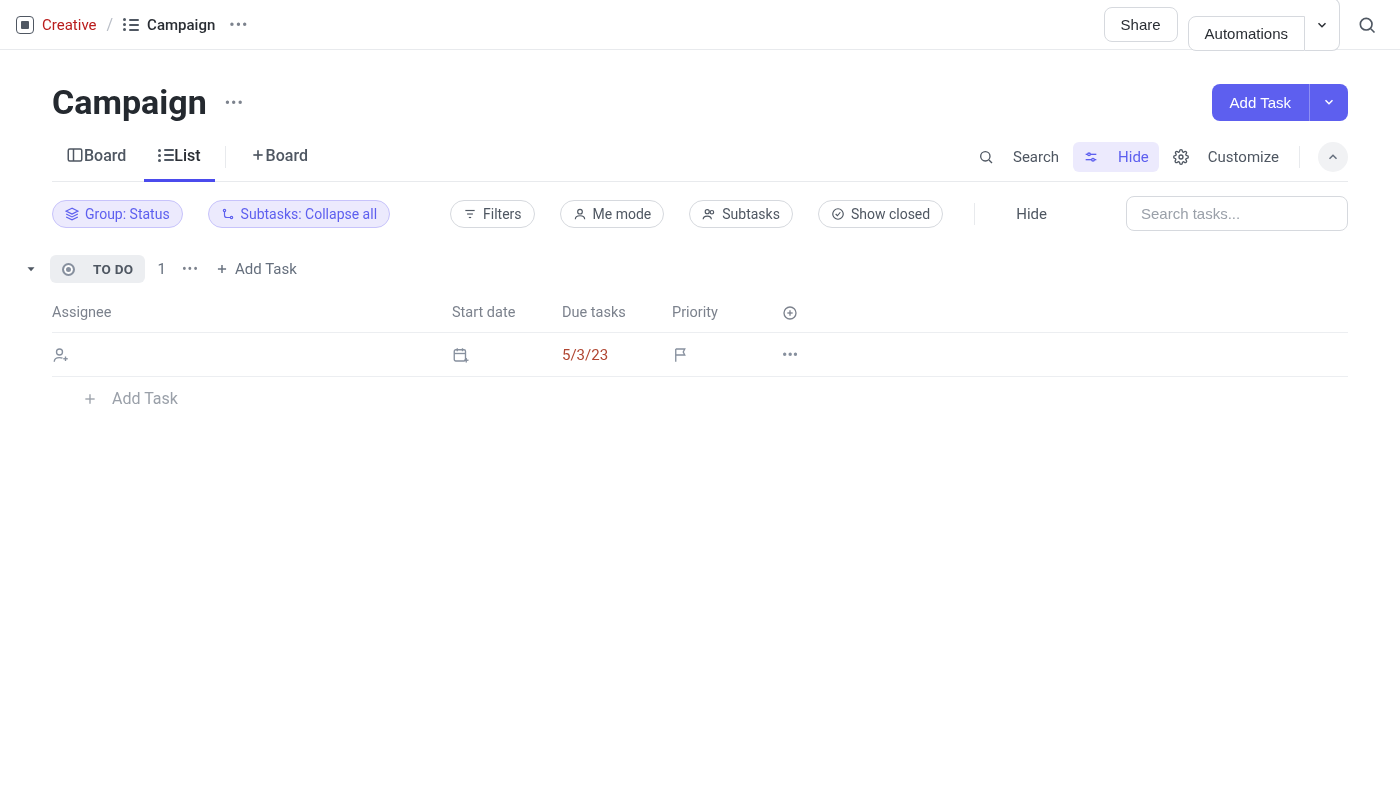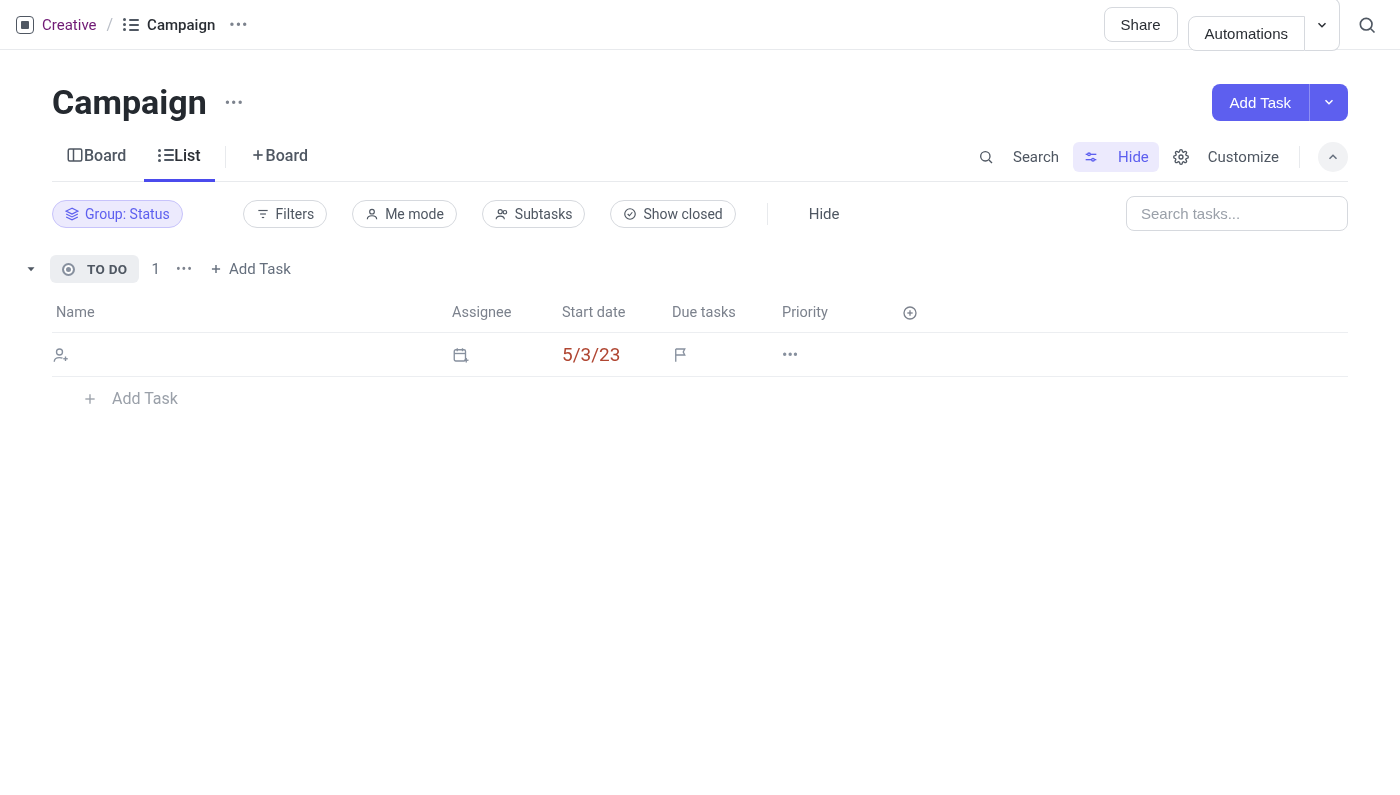--- a/index.html
+++ b/index.html
@@ -15,21 +15,21 @@
 
   
   .topbar {
     height: 50px;
     border-bottom: 1px solid #e8eaed;
     display: flex;
     align-items: center;
     padding: 0 16px;
     gap: 10px;
   }
-  .crumb { display: flex; align-items: center; gap: 8px; color:#701a75; font-size:15px;}
+  .crumb { display: flex; align-items: center; gap: 8px; color:#b91c1c; font-size:15px;}
   .crumb.current { color:#2a2e34; font-weight:500; }
   .crumb-sep { color:#b9bec7; }
   .creative-icon {
     width:18px; height:18px; border:1.5px solid #4f5762; border-radius:4px;
     display:flex; align-items:center; justify-content:center;
   }
   .creative-icon::after { content:""; width:8px; height:8px; background:#4f5762; border-radius:1px; }
   .list-glyph { display:flex; flex-direction:column; gap:2px; }
   .list-glyph span { display:flex; align-items:center; gap:3px;}
   .list-glyph i { width:3px; height:3px; background:#4f5762; border-radius:50%; display:block;}
@@ -90,21 +90,21 @@
   .search-box {
     border:1px solid #d6d9de; border-radius:8px; padding:8px 14px; width:222px;
     font-size:15px; color:#2a2e34; outline:none;
   }
   .search-box::placeholder { color:#9aa0a9; }
 
   
   .group-row { display:flex; align-items:center; gap:12px; padding:10px 0 10px; margin-left:-28px;}
   .caret { color:#4f5762; cursor:pointer; }
   .status-pill {
-    display:flex; align-items:center; gap:12px; background:#eceef1; border-radius:6px;
+    display:flex; align-items:center; gap:18px; background:#eceef1; border-radius:6px;
     padding:6px 12px; font-size:13.5px; font-weight:700; letter-spacing:.3px; color:#4f5762;
   }
   .status-dot {
     width:13px; height:13px; border:2px solid #87909e; border-radius:50%; background:#fff;
     box-shadow: inset 0 0 0 2px #fff, inset 0 0 0 10px #87909e;
     position:relative;
   }
   .group-count { color:#656f7d; font-size:15px; }
   .group-add { display:flex; align-items:center; gap:6px; color:#656f7d; font-size:15px; cursor:pointer;}
 
@@ -119,21 +119,21 @@
   .thead { height:40px; color:#7c828d; font-size:14.5px; }
   .thead .th { padding:0 0; }
   .trow { height:44px; }
   .cell-name { display:flex; align-items:center; gap:16px; padding-left:26px;}
   .task-status {
     width:15px; height:15px; border:2px solid #87909e; border-radius:50%;
     box-shadow: inset 0 0 0 2px #fff, inset 0 0 0 10px #87909e;
   }
   .task-title { font-size:16px; color:#2a2e34; }
   .cell-icon { color:#87909e; cursor:pointer; }
-  .due-late { color:#b04632; font-size:19px; }
+  .due-late { color:#b04632; font-size:15px; }
   .row-dots { color:#87909e; cursor:pointer; }
   .addrow {
     display:flex; align-items:center; gap:14px; padding:12px 0 12px 30px;
     color:#9aa0a9; font-size:16px; cursor:pointer;
   }
 
   
   .i14 { width:14px; height:14px; }
   .i16 { width:16px; height:16px; }
   .i18 { width:18px; height:18px; }
@@ -277,20 +277,28 @@
 
   <div class="chips-row">
     <div class="chip on">
       <svg class="i14" viewBox="0 0 24 24" fill="none" stroke="currentColor" stroke-width="2">
           <polygon points="12 2 2 7 12 12 22 7 12 2"></polygon>
           <polyline points="2 17 12 22 22 17"></polyline>
           <polyline points="2 12 12 17 22 12"></polyline>
         </svg>
       <span>Group: Status</span>
     </div>
+    <div class="chip on">
+      <svg class="i14" viewBox="0 0 24 24" fill="none" stroke="currentColor" stroke-width="2">
+          <circle cx="6" cy="6" r="2"></circle>
+          <circle cx="18" cy="18" r="2"></circle>
+          <path d="M6 8v6a4 4 0 0 0 4 4h6"></path>
+        </svg>
+      <span>Subtasks: Collapse all</span>
+    </div>
     <div class="chip-gap"></div>
     <div class="chip">
       <svg class="i14" viewBox="0 0 24 24" fill="none" stroke="currentColor" stroke-width="2">
           <line x1="4" y1="6" x2="20" y2="6"></line>
           <line x1="7" y1="12" x2="17" y2="12"></line>
           <line x1="10" y1="18" x2="14" y2="18"></line>
         </svg>
       <span>Filters</span>
     </div>
     <div class="chip">
@@ -338,21 +346,20 @@
       <svg class="i14" viewBox="0 0 24 24" fill="none" stroke="currentColor" stroke-width="2.5">
           <line x1="12" y1="5" x2="12" y2="19"></line>
           <line x1="5" y1="12" x2="19" y2="12"></line>
         </svg>
       <span>Add Task</span>
     </div>
   </div>
 
   <div class="table">
     <div class="thead">
-      <div class="th" style="padding-left:4px">Name</div>
       <div class="th">Assignee</div>
       <div class="th">Start date</div>
       <div class="th">Due tasks</div>
       <div class="th">Priority</div>
       <div class="th">
         <svg class="i16" viewBox="0 0 24 24" fill="none" stroke="#7c828d" stroke-width="2">
             <circle cx="12" cy="12" r="9"></circle>
             <line x1="12" y1="8" x2="12" y2="16"></line>
             <line x1="8" y1="12" x2="16" y2="12"></line>
           </svg>

